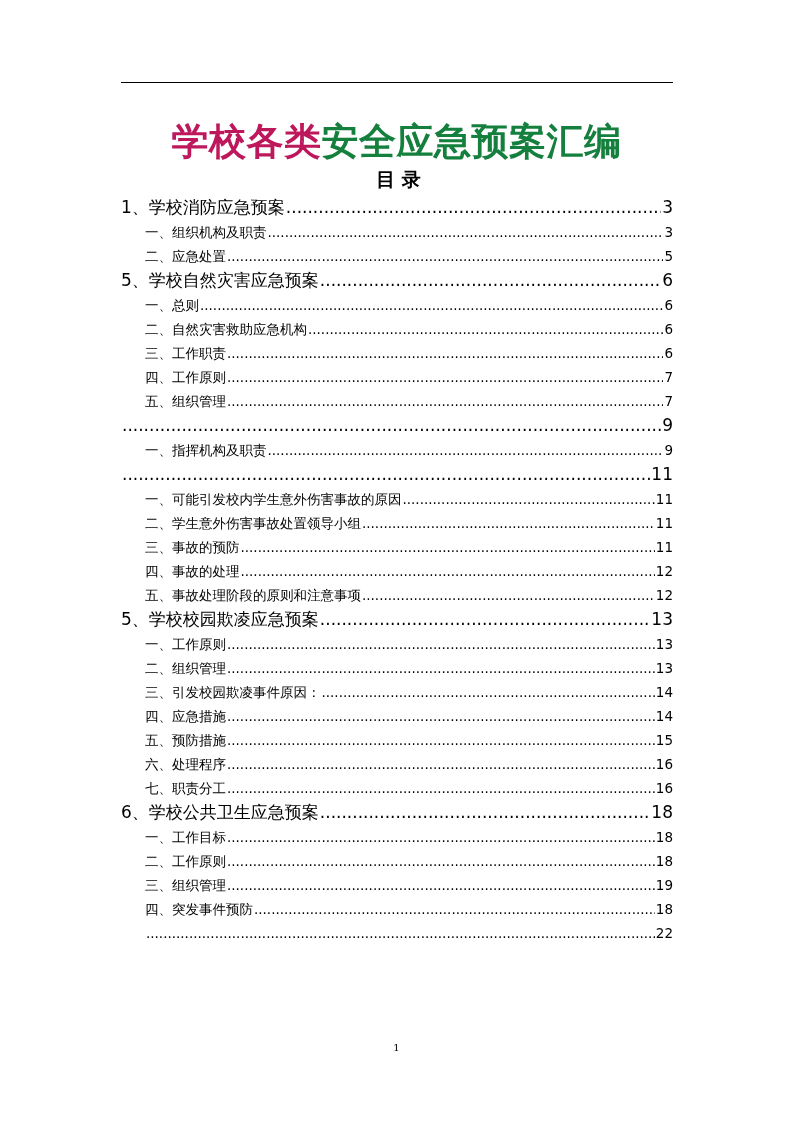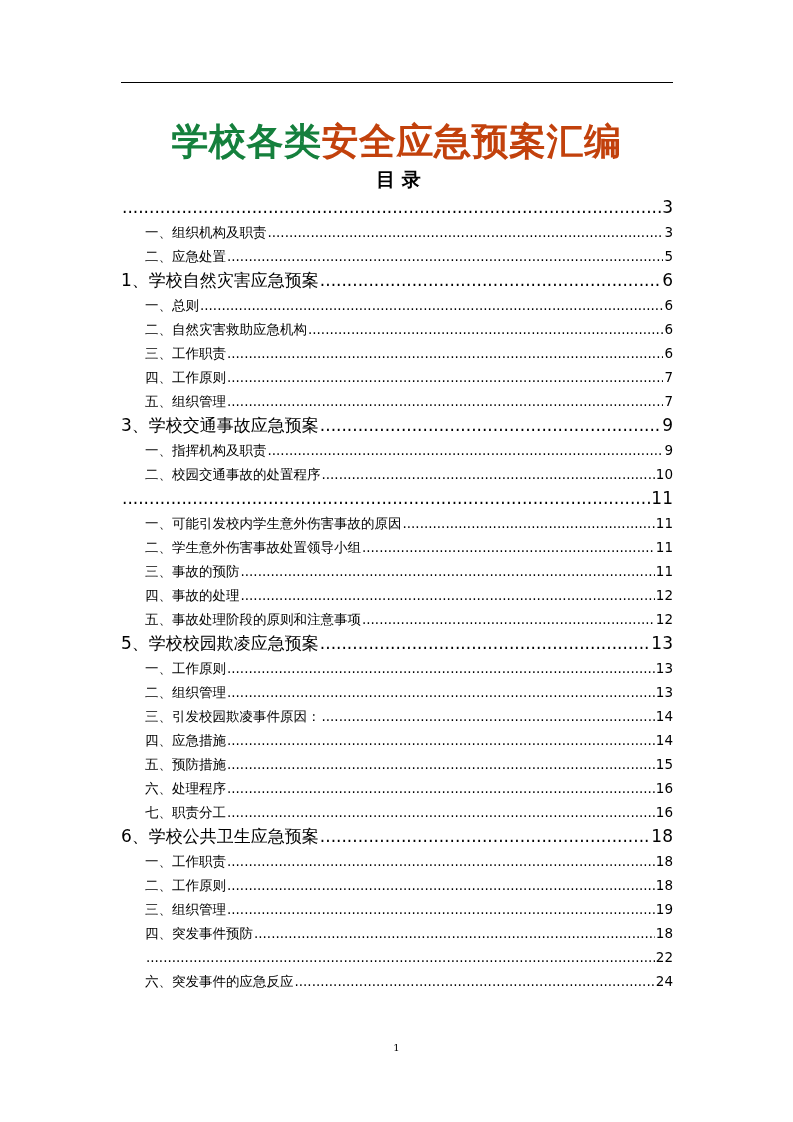--- a/index.html
+++ b/index.html
@@ -28,22 +28,22 @@
       left: 0;
       width: 793px;
       top: 118px;
       text-align: center;
       font-size: 37px;
       font-weight: bold;
       line-height: 48px;
       white-space: nowrap;
       letter-spacing: 0.5px;
     }
-    .title .black { color: #15803d; }
-    .title .red { color: #c2410c; }
+    .title .black { color: #be185d; }
+    .title .red { color: #15803d; }
     .toc-heading {
       position: absolute;
       left: 2px;
       width: 793px;
       top: 166px;
       text-align: center;
       font-size: 19px;
       font-weight: bold;
       line-height: 26px;
     }
@@ -103,35 +103,36 @@
 <div class="header-rule"></div>
 
 <div class="title">
   <span class="black">学校各类</span><span class="red">安全应急预案汇编</span>
 </div>
 
 <div class="toc-heading">目 录</div>
 
 <div class="toc">
   <div class="toc-row lvl1">
+      <span class="label">1、学校消防应急预案</span>
       <span class="leader"></span>
       <span class="page">3</span>
     </div>
   <div class="toc-row lvl2">
       <span class="label">一、组织机构及职责</span>
       <span class="leader"></span>
       <span class="page">3</span>
     </div>
   <div class="toc-row lvl2">
       <span class="label">二、应急处置</span>
       <span class="leader"></span>
       <span class="page">5</span>
     </div>
   <div class="toc-row lvl1">
-      <span class="label">1、学校自然灾害应急预案</span>
+      <span class="label">5、学校自然灾害应急预案</span>
       <span class="leader"></span>
       <span class="page">6</span>
     </div>
   <div class="toc-row lvl2">
       <span class="label">一、总则</span>
       <span class="leader"></span>
       <span class="page">6</span>
     </div>
   <div class="toc-row lvl2">
       <span class="label">二、自然灾害救助应急机构</span>
@@ -147,34 +148,28 @@
       <span class="label">四、工作原则</span>
       <span class="leader"></span>
       <span class="page">7</span>
     </div>
   <div class="toc-row lvl2">
       <span class="label">五、组织管理</span>
       <span class="leader"></span>
       <span class="page">7</span>
     </div>
   <div class="toc-row lvl1">
-      <span class="label">3、学校交通事故应急预案</span>
       <span class="leader"></span>
       <span class="page">9</span>
     </div>
   <div class="toc-row lvl2">
       <span class="label">一、指挥机构及职责</span>
       <span class="leader"></span>
       <span class="page">9</span>
     </div>
-  <div class="toc-row lvl2">
-      <span class="label">二、校园交通事故的处置程序</span>
-      <span class="leader"></span>
-      <span class="page">10</span>
-    </div>
   <div class="toc-row lvl1">
       <span class="leader"></span>
       <span class="page">11</span>
     </div>
   <div class="toc-row lvl2">
       <span class="label">一、可能引发校内学生意外伤害事故的原因</span>
       <span class="leader"></span>
       <span class="page">11</span>
     </div>
   <div class="toc-row lvl2">
@@ -236,21 +231,21 @@
       <span class="label">七、职责分工</span>
       <span class="leader"></span>
       <span class="page">16</span>
     </div>
   <div class="toc-row lvl1">
       <span class="label">6、学校公共卫生应急预案</span>
       <span class="leader"></span>
       <span class="page">18</span>
     </div>
   <div class="toc-row lvl2">
-      <span class="label">一、工作职责</span>
+      <span class="label">一、工作目标</span>
       <span class="leader"></span>
       <span class="page">18</span>
     </div>
   <div class="toc-row lvl2">
       <span class="label">二、工作原则</span>
       <span class="leader"></span>
       <span class="page">18</span>
     </div>
   <div class="toc-row lvl2">
       <span class="label">三、组织管理</span>
@@ -259,20 +254,15 @@
     </div>
   <div class="toc-row lvl2">
       <span class="label">四、突发事件预防</span>
       <span class="leader"></span>
       <span class="page">18</span>
     </div>
   <div class="toc-row lvl2">
       <span class="leader"></span>
       <span class="page">22</span>
     </div>
-  <div class="toc-row lvl2">
-      <span class="label">六、突发事件的应急反应</span>
-      <span class="leader"></span>
-      <span class="page">24</span>
-    </div>
 </div>
 
 <div class="page-number">1</div>
 
 </body></html>

